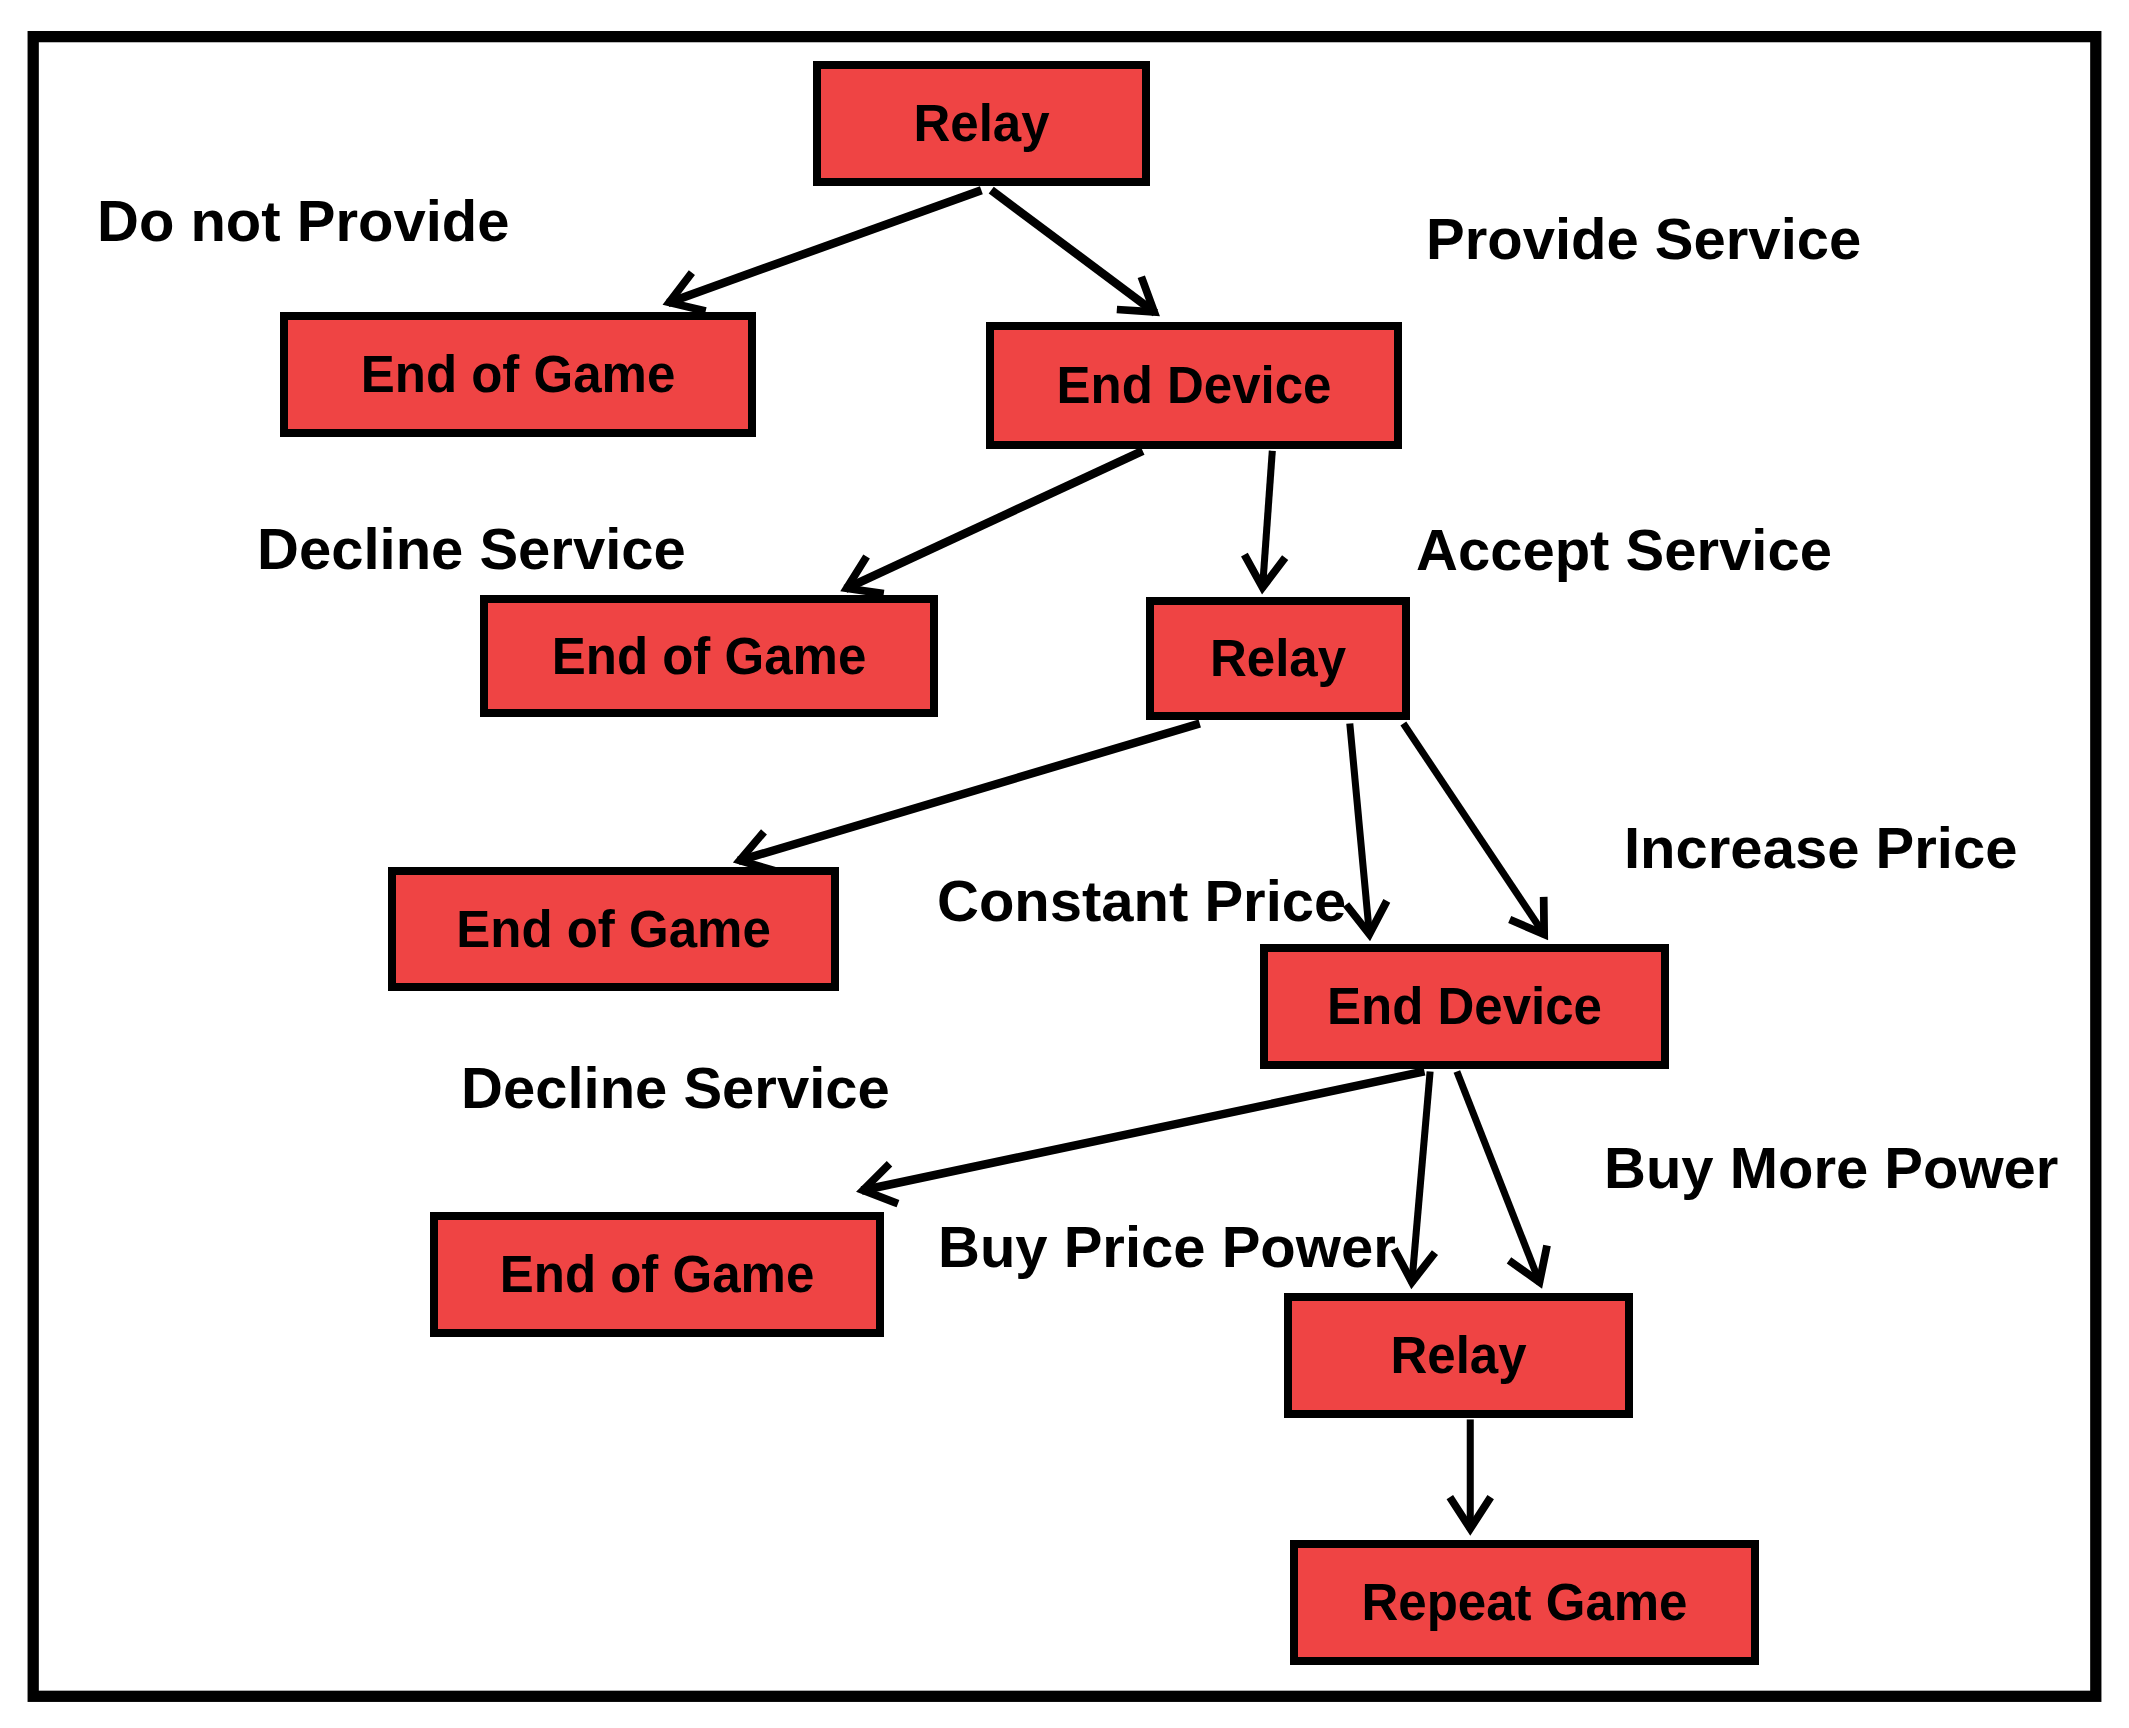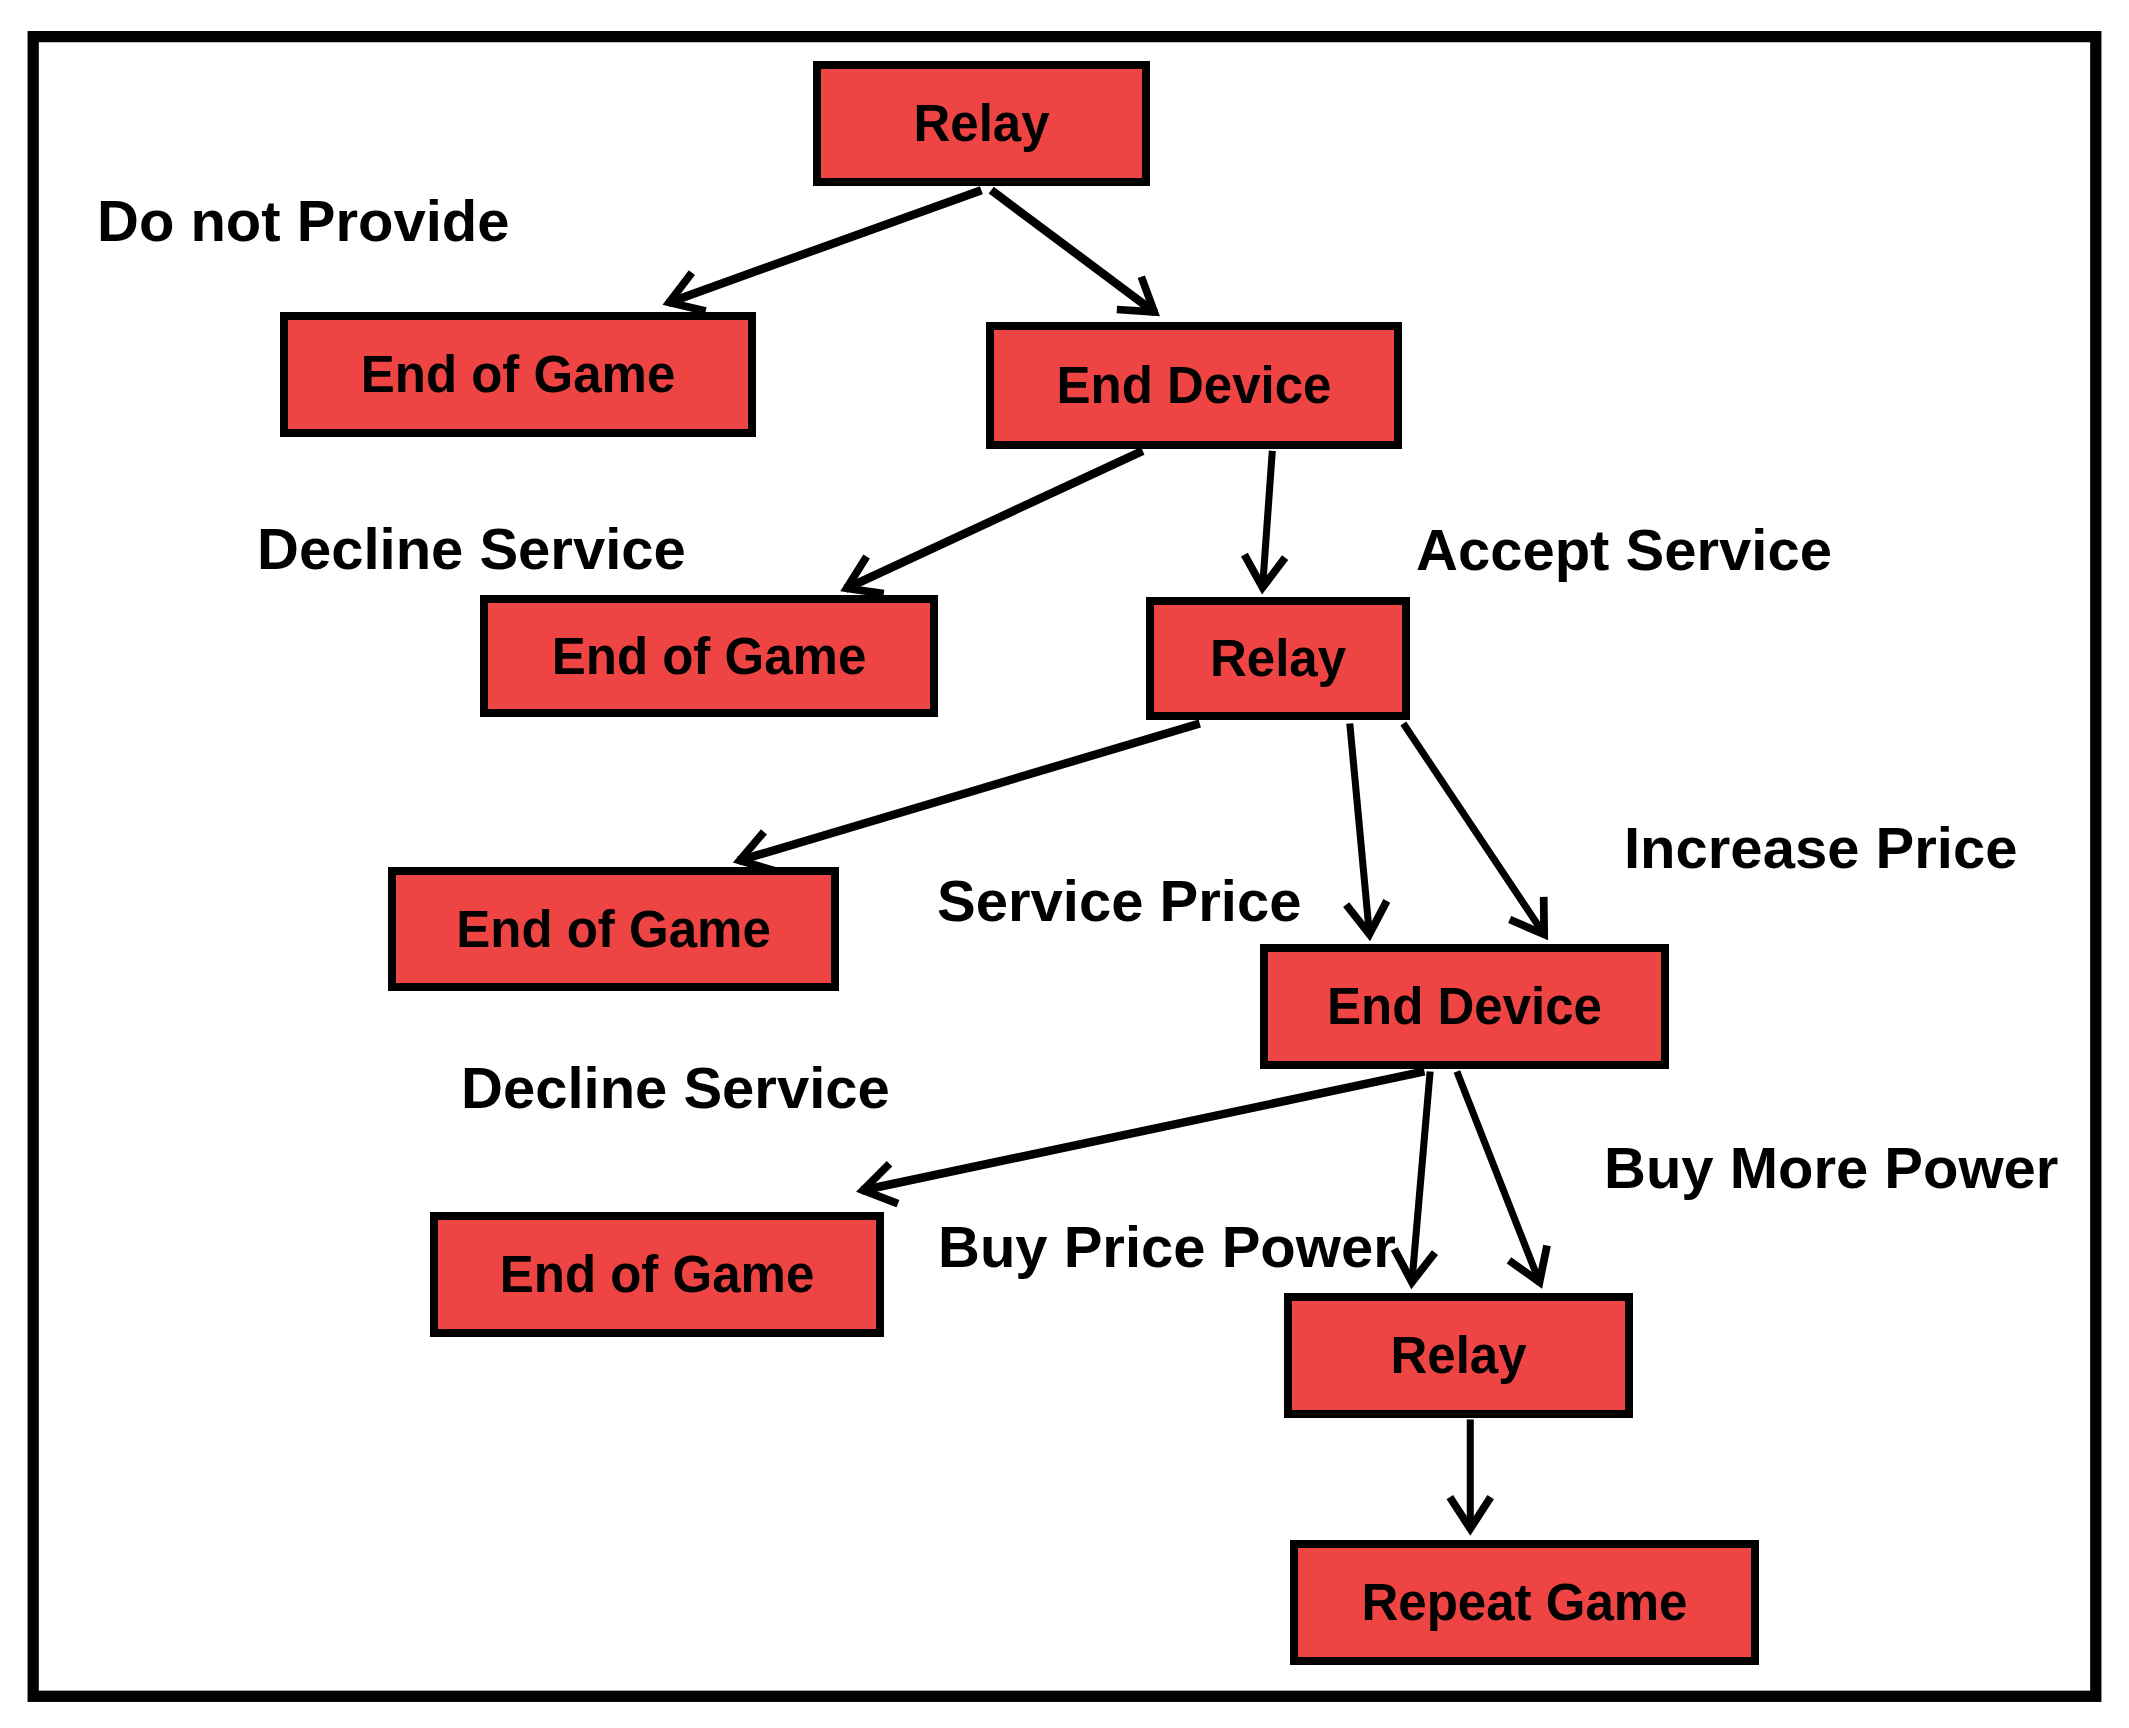--- a/index.html
+++ b/index.html
@@ -106,22 +106,23 @@
     <span>End of Game</span>
   </div>
   <div class="node pos-relay-bot">
     <span>Relay</span>
   </div>
   <div class="node pos-repeat">
     <span>Repeat Game</span>
   </div>
 
   <div class="elabel pos-lbl-0">Do not Provide</div>
+  <div class="elabel pos-lbl-1">Provide Service</div>
   <div class="elabel pos-lbl-2">Decline Service</div>
   <div class="elabel pos-lbl-3">Accept Service</div>
-  <div class="elabel pos-lbl-5">Service Price</div>
+  <div class="elabel pos-lbl-5">Constant Price</div>
   <div class="elabel pos-lbl-6">Increase Price</div>
   <div class="elabel pos-lbl-7">Decline Service</div>
   <div class="elabel pos-lbl-8">Buy Price Power</div>
   <div class="elabel pos-lbl-9">Buy More Power</div>
 
 </div>
 
 
 </body></html>

